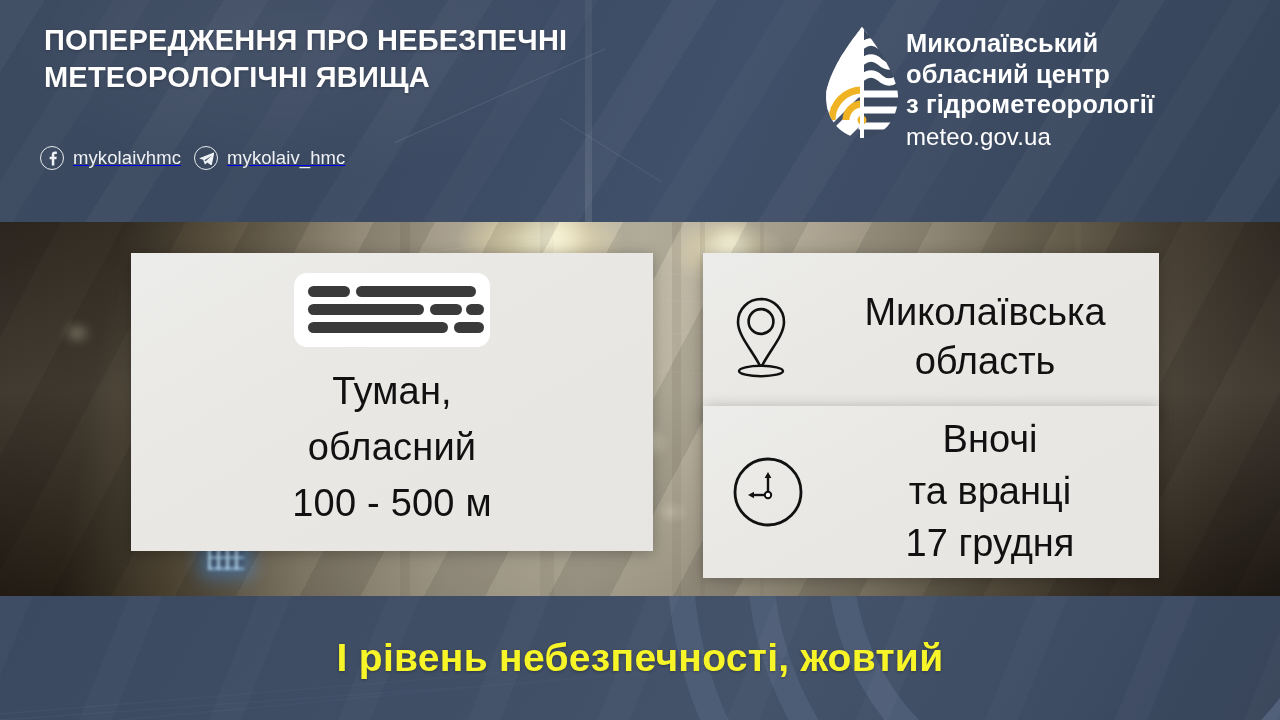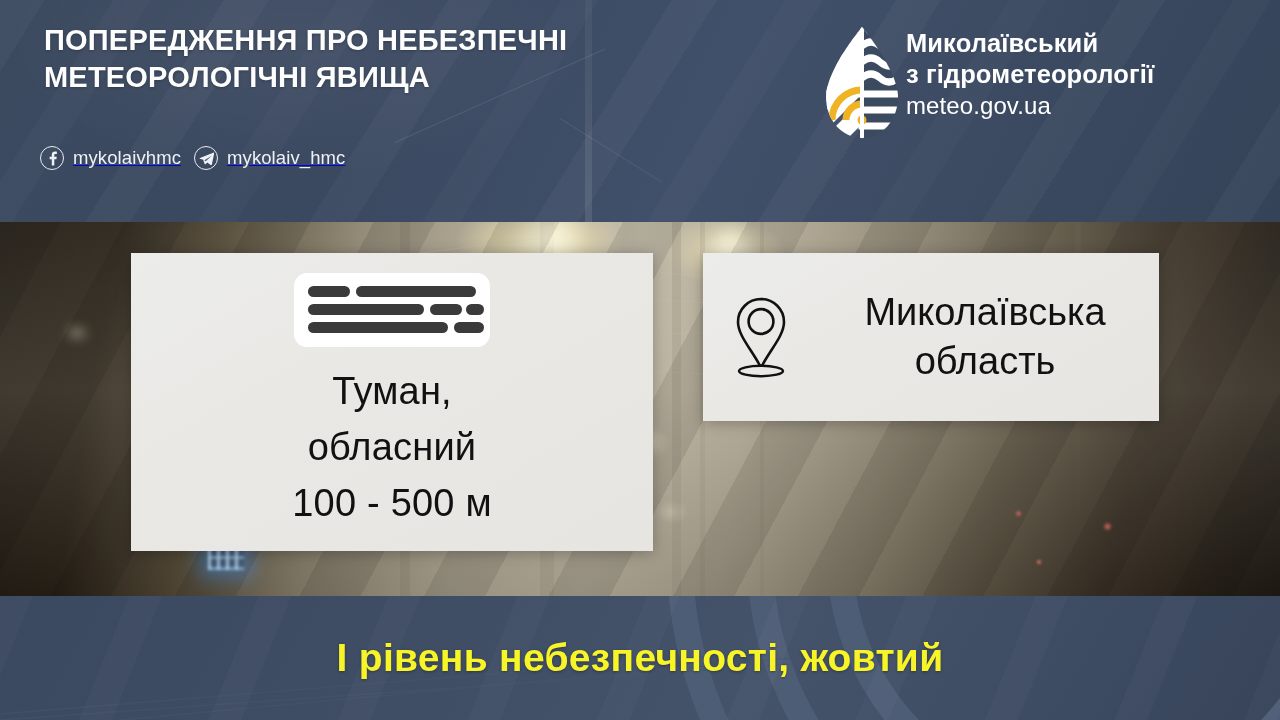--- a/index.html
+++ b/index.html
@@ -275,20 +275,21 @@
               <path d="M44 80 a16 16 0 0 0 -16 16"></path>
             </g>
             <circle cx="44" cy="96" r="4.5" fill="#f0b323"></circle>
 
             <rect x="42" y="0" width="4" height="118" fill="#ffffff"></rect>
           </g>
         </svg>
       </span>
       <span class="logo-text">
         <span class="lt-line">Миколаївський</span>
+        <span class="lt-line">обласний центр</span>
         <span class="lt-line">з гідрометеорології</span>
         <span class="lt-url">meteo.gov.ua</span>
       </span>
     </div>
   </div>
 
   <div class="card card-left">
     <span class="fog-icon">
       <svg width="196" height="74" viewBox="0 0 196 74" aria-hidden="true">
         <rect x="0" y="0" width="196" height="74" rx="13" fill="#ffffff"></rect>
@@ -317,20 +318,37 @@
         <circle cx="32" cy="26.5" r="12.4" fill="none" stroke="#111" stroke-width="2.6"></circle>
         <ellipse cx="32" cy="76" rx="22" ry="5.2" fill="none" stroke="#111" stroke-width="2.4"></ellipse>
       </svg>
     </span>
     <span class="card-region-text">
       <span>Миколаївська</span>
       <span>область</span>
     </span>
   </div>
 
+  <div class="card card-time">
+    <span class="clock-icon">
+      <svg width="74" height="74" viewBox="0 0 74 74" aria-hidden="true">
+        <circle cx="37" cy="37" r="33" fill="none" stroke="#111" stroke-width="2.8"></circle>
+        <line x1="37" y1="40" x2="37" y2="21" stroke="#111" stroke-width="2.4"></line>
+        <polygon points="37,17 33.6,23 40.4,23" fill="#111"></polygon>
+        <line x1="37" y1="40" x2="21" y2="40" stroke="#111" stroke-width="2.4"></line>
+        <polygon points="17,40 23,36.8 23,43.2" fill="#111"></polygon>
+        <circle cx="37" cy="40" r="3.2" fill="#fff" stroke="#111" stroke-width="2"></circle>
+      </svg>
+    </span>
+    <span class="card-time-text">
+      <span>Вночі</span>
+      <span>та вранці</span>
+      <span>17  грудня</span>
+    </span>
+  </div>
 
   <div class="footer">
     <div class="footer-arcs">
       <svg width="1280" height="124" viewBox="0 0 1280 124" aria-hidden="true" style="position:absolute;left:0;top:0;">
         <g fill="none" stroke="#4e5d76" stroke-width="26">
           <circle cx="1090" cy="-40" r="250"></circle>
           <circle cx="1090" cy="-40" r="330"></circle>
           <circle cx="1090" cy="-40" r="410"></circle>
         </g>
         <g fill="none" stroke="#46556e" stroke-width="1.4" opacity=".55">

